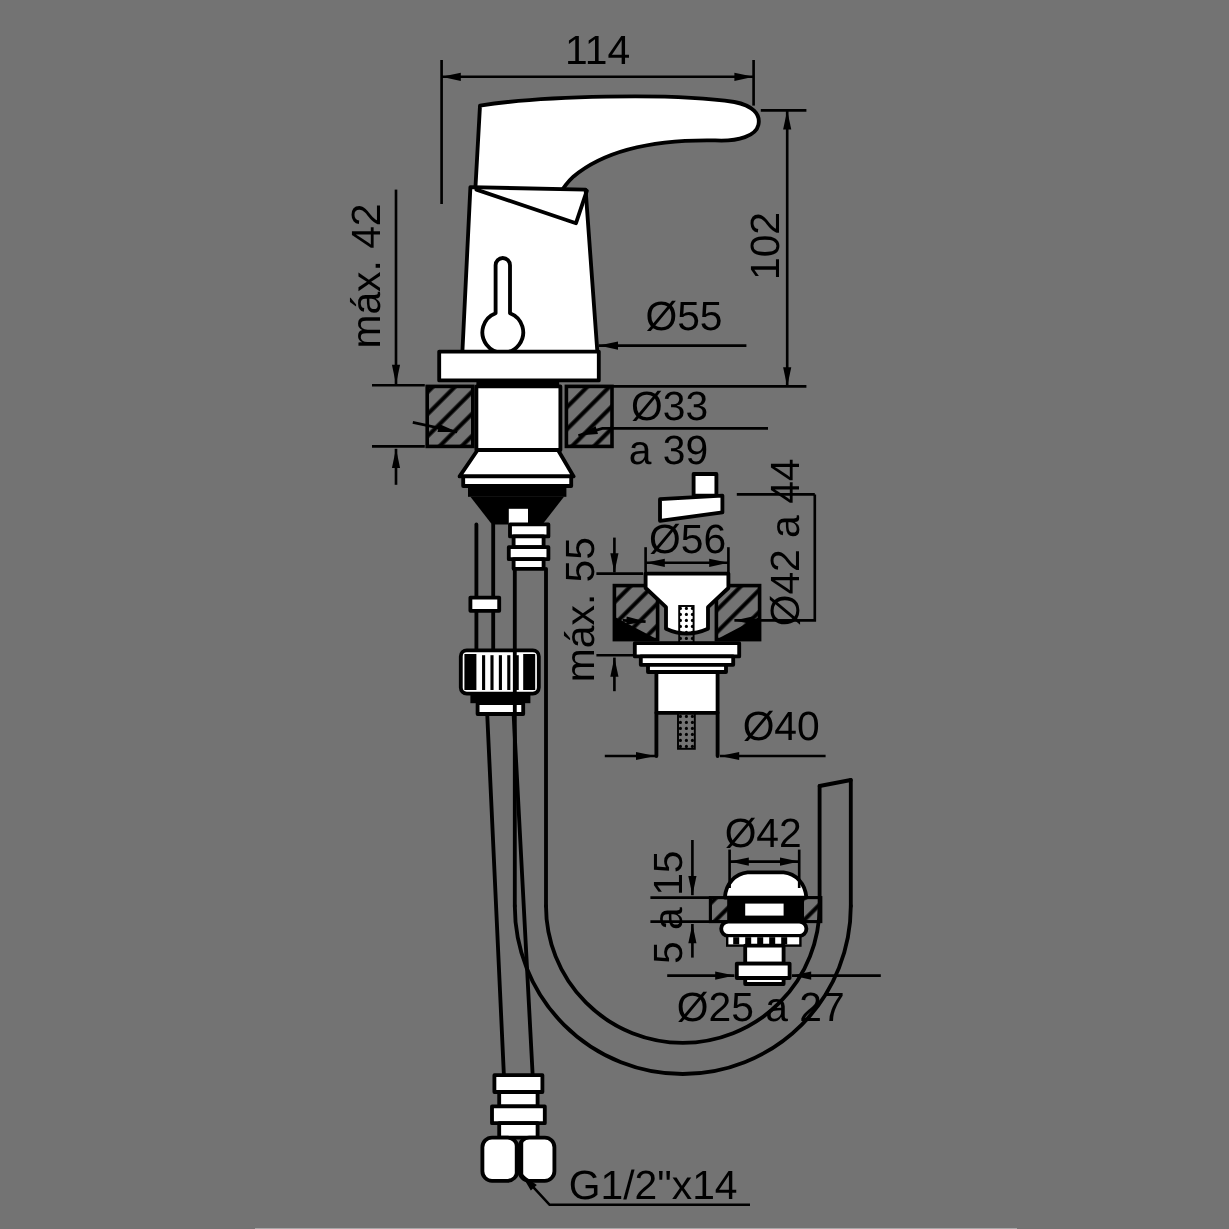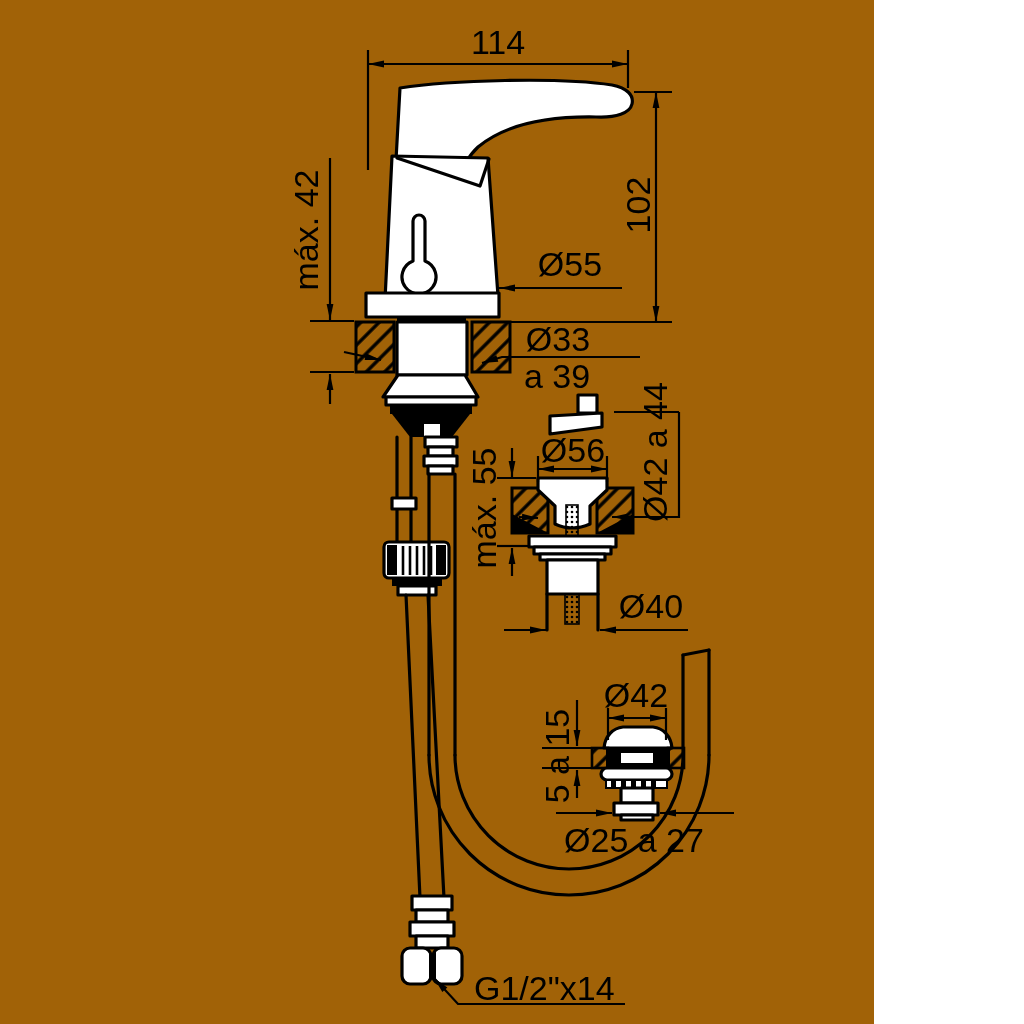--- a/index.html
+++ b/index.html
@@ -1,16 +1,16 @@
 <!DOCTYPE html>
 <html><head>
 <meta charset="utf-8">
 <style>
   html,body{margin:0;padding:0;background:#ffffff;}
-  .canvas{width:874px;height:1024px;background:#a16207;position:relative;overflow:hidden;}
+  .canvas{width:1024px;height:1024px;background:#737373;position:relative;overflow:hidden;}
   svg{display:block;}
   text{font-family:"Liberation Sans","DejaVu Sans",sans-serif;font-size:34px;fill:#000;}
   .dim{stroke:#000;stroke-width:2.2;fill:none;}
   .part{stroke:#000;stroke-width:3.2;fill:none;stroke-linejoin:round;stroke-linecap:round;}
   .partw{stroke:#000;stroke-width:3.2;fill:#fff;stroke-linejoin:round;}
   .blk{fill:#000;stroke:none;}
   .thin{stroke:#000;stroke-width:2;fill:none;}
 </style>
 </head>
 <body>

